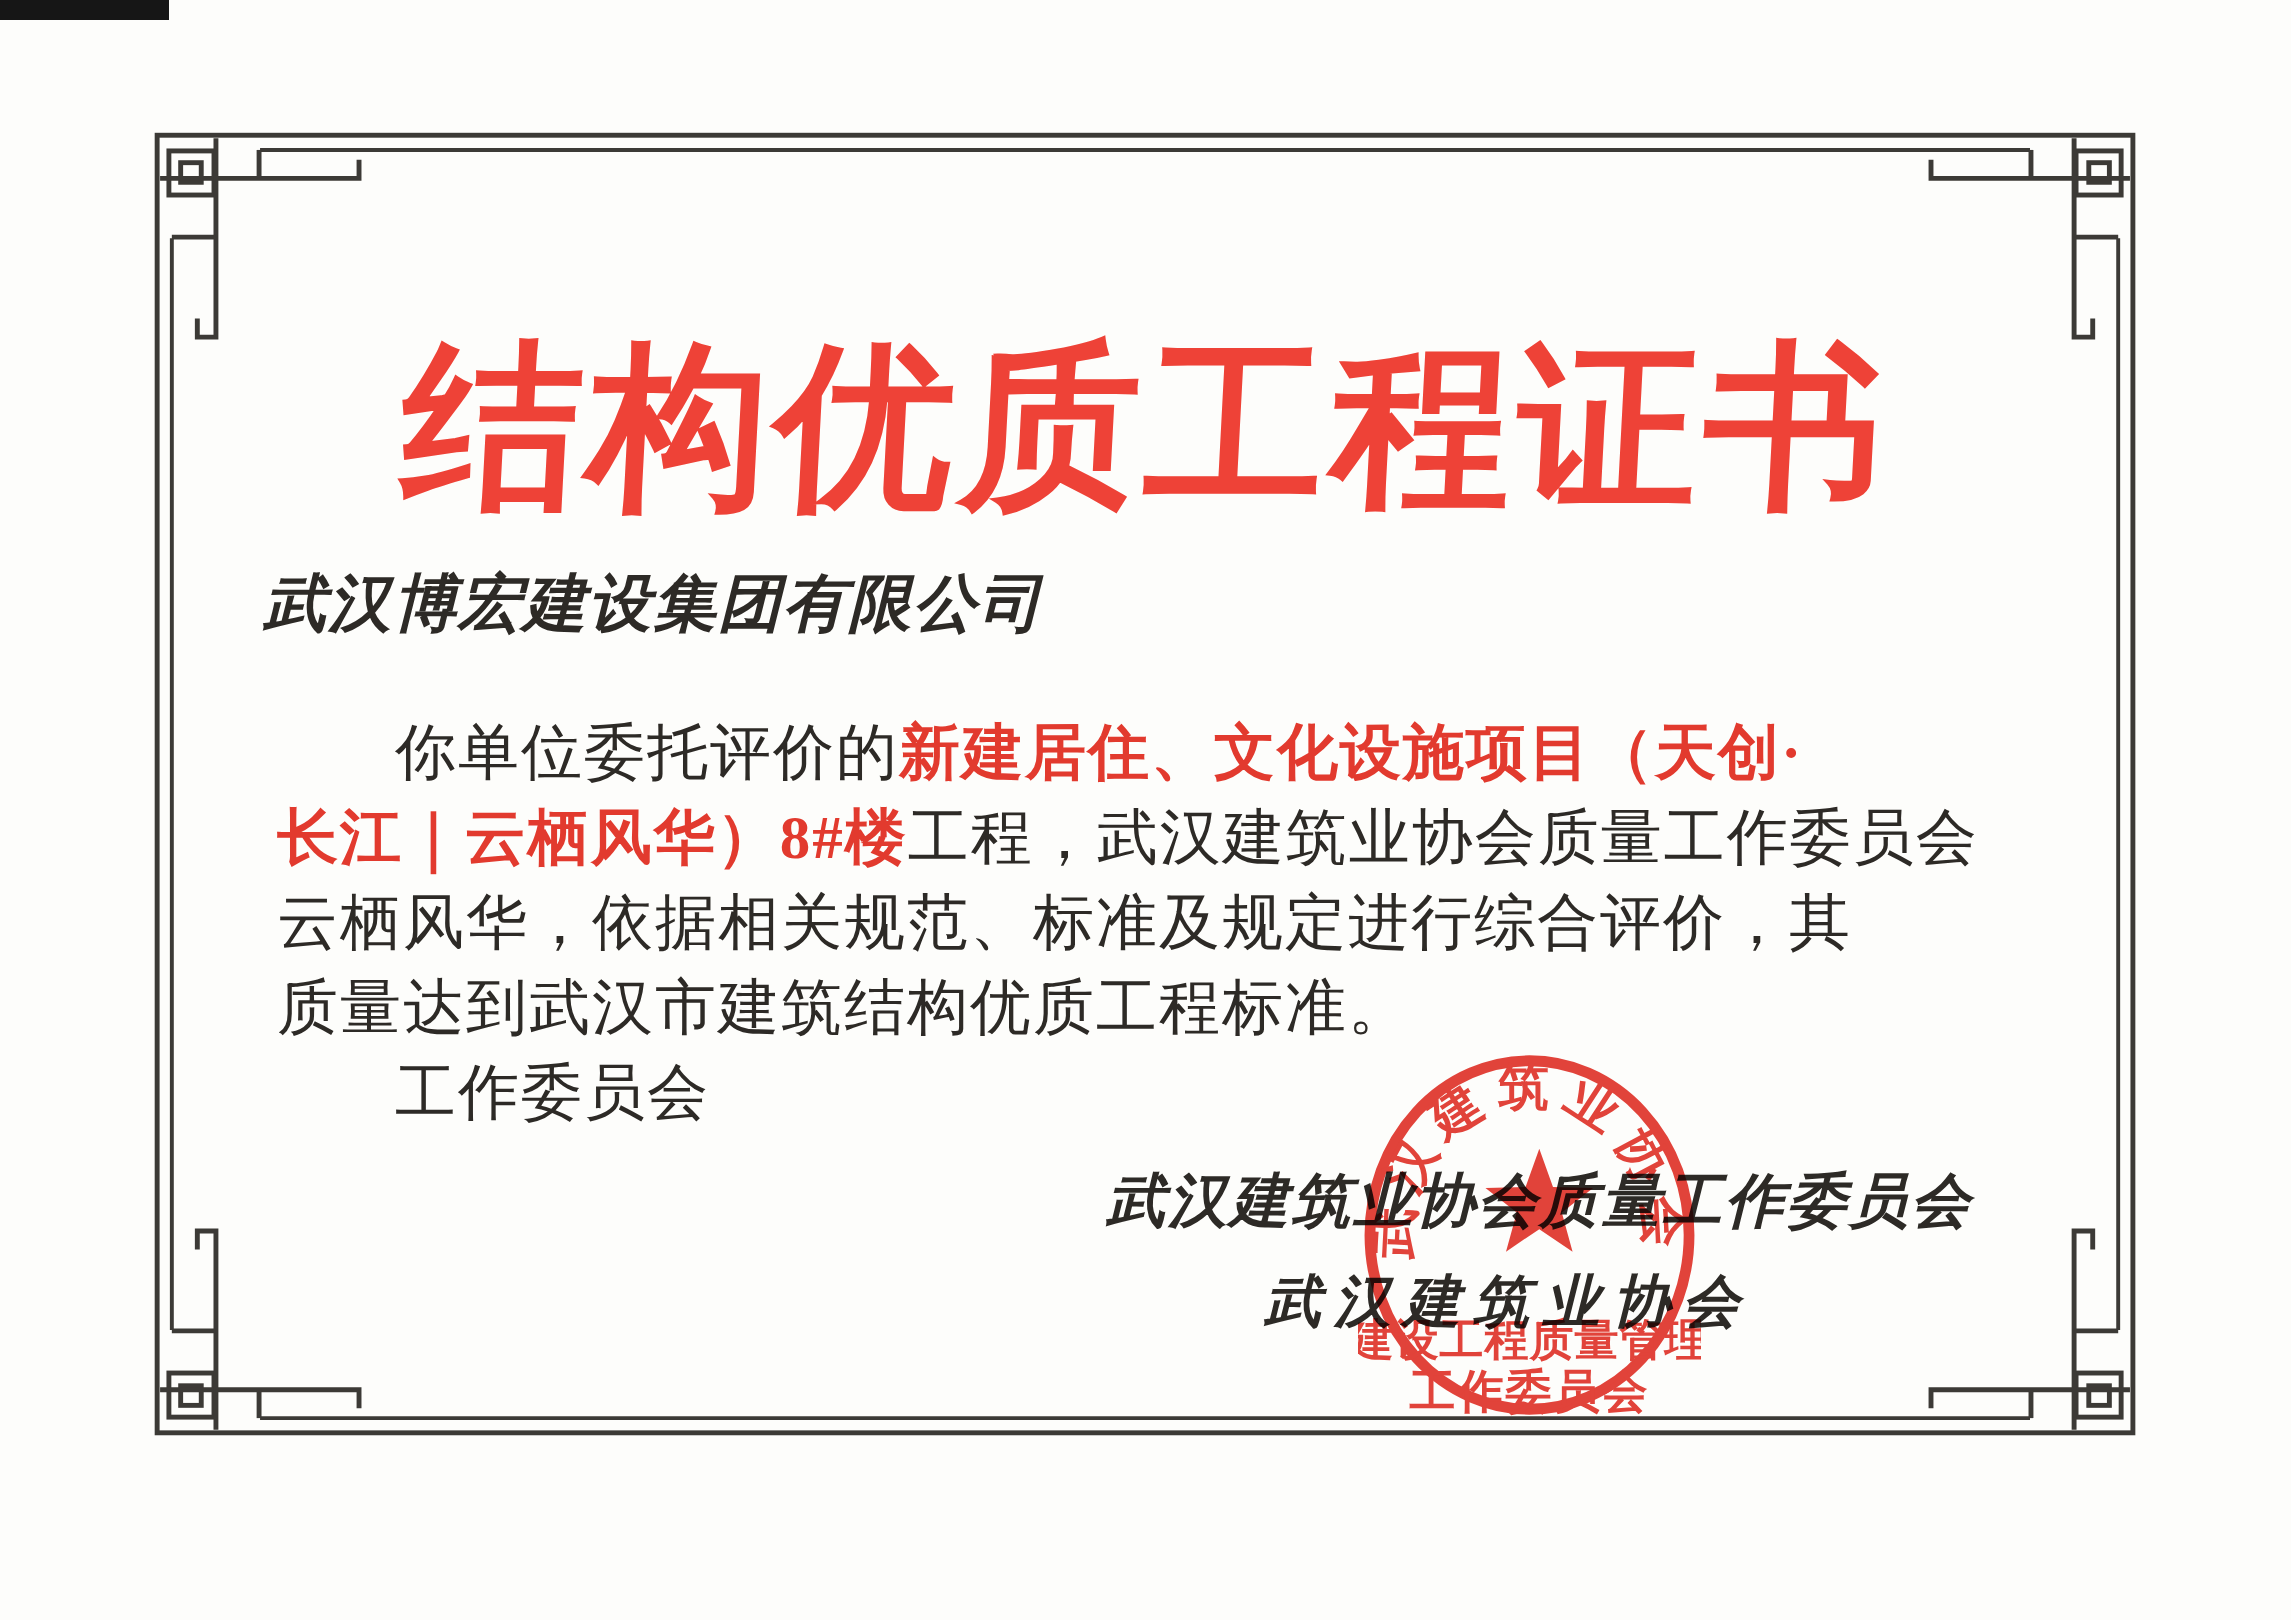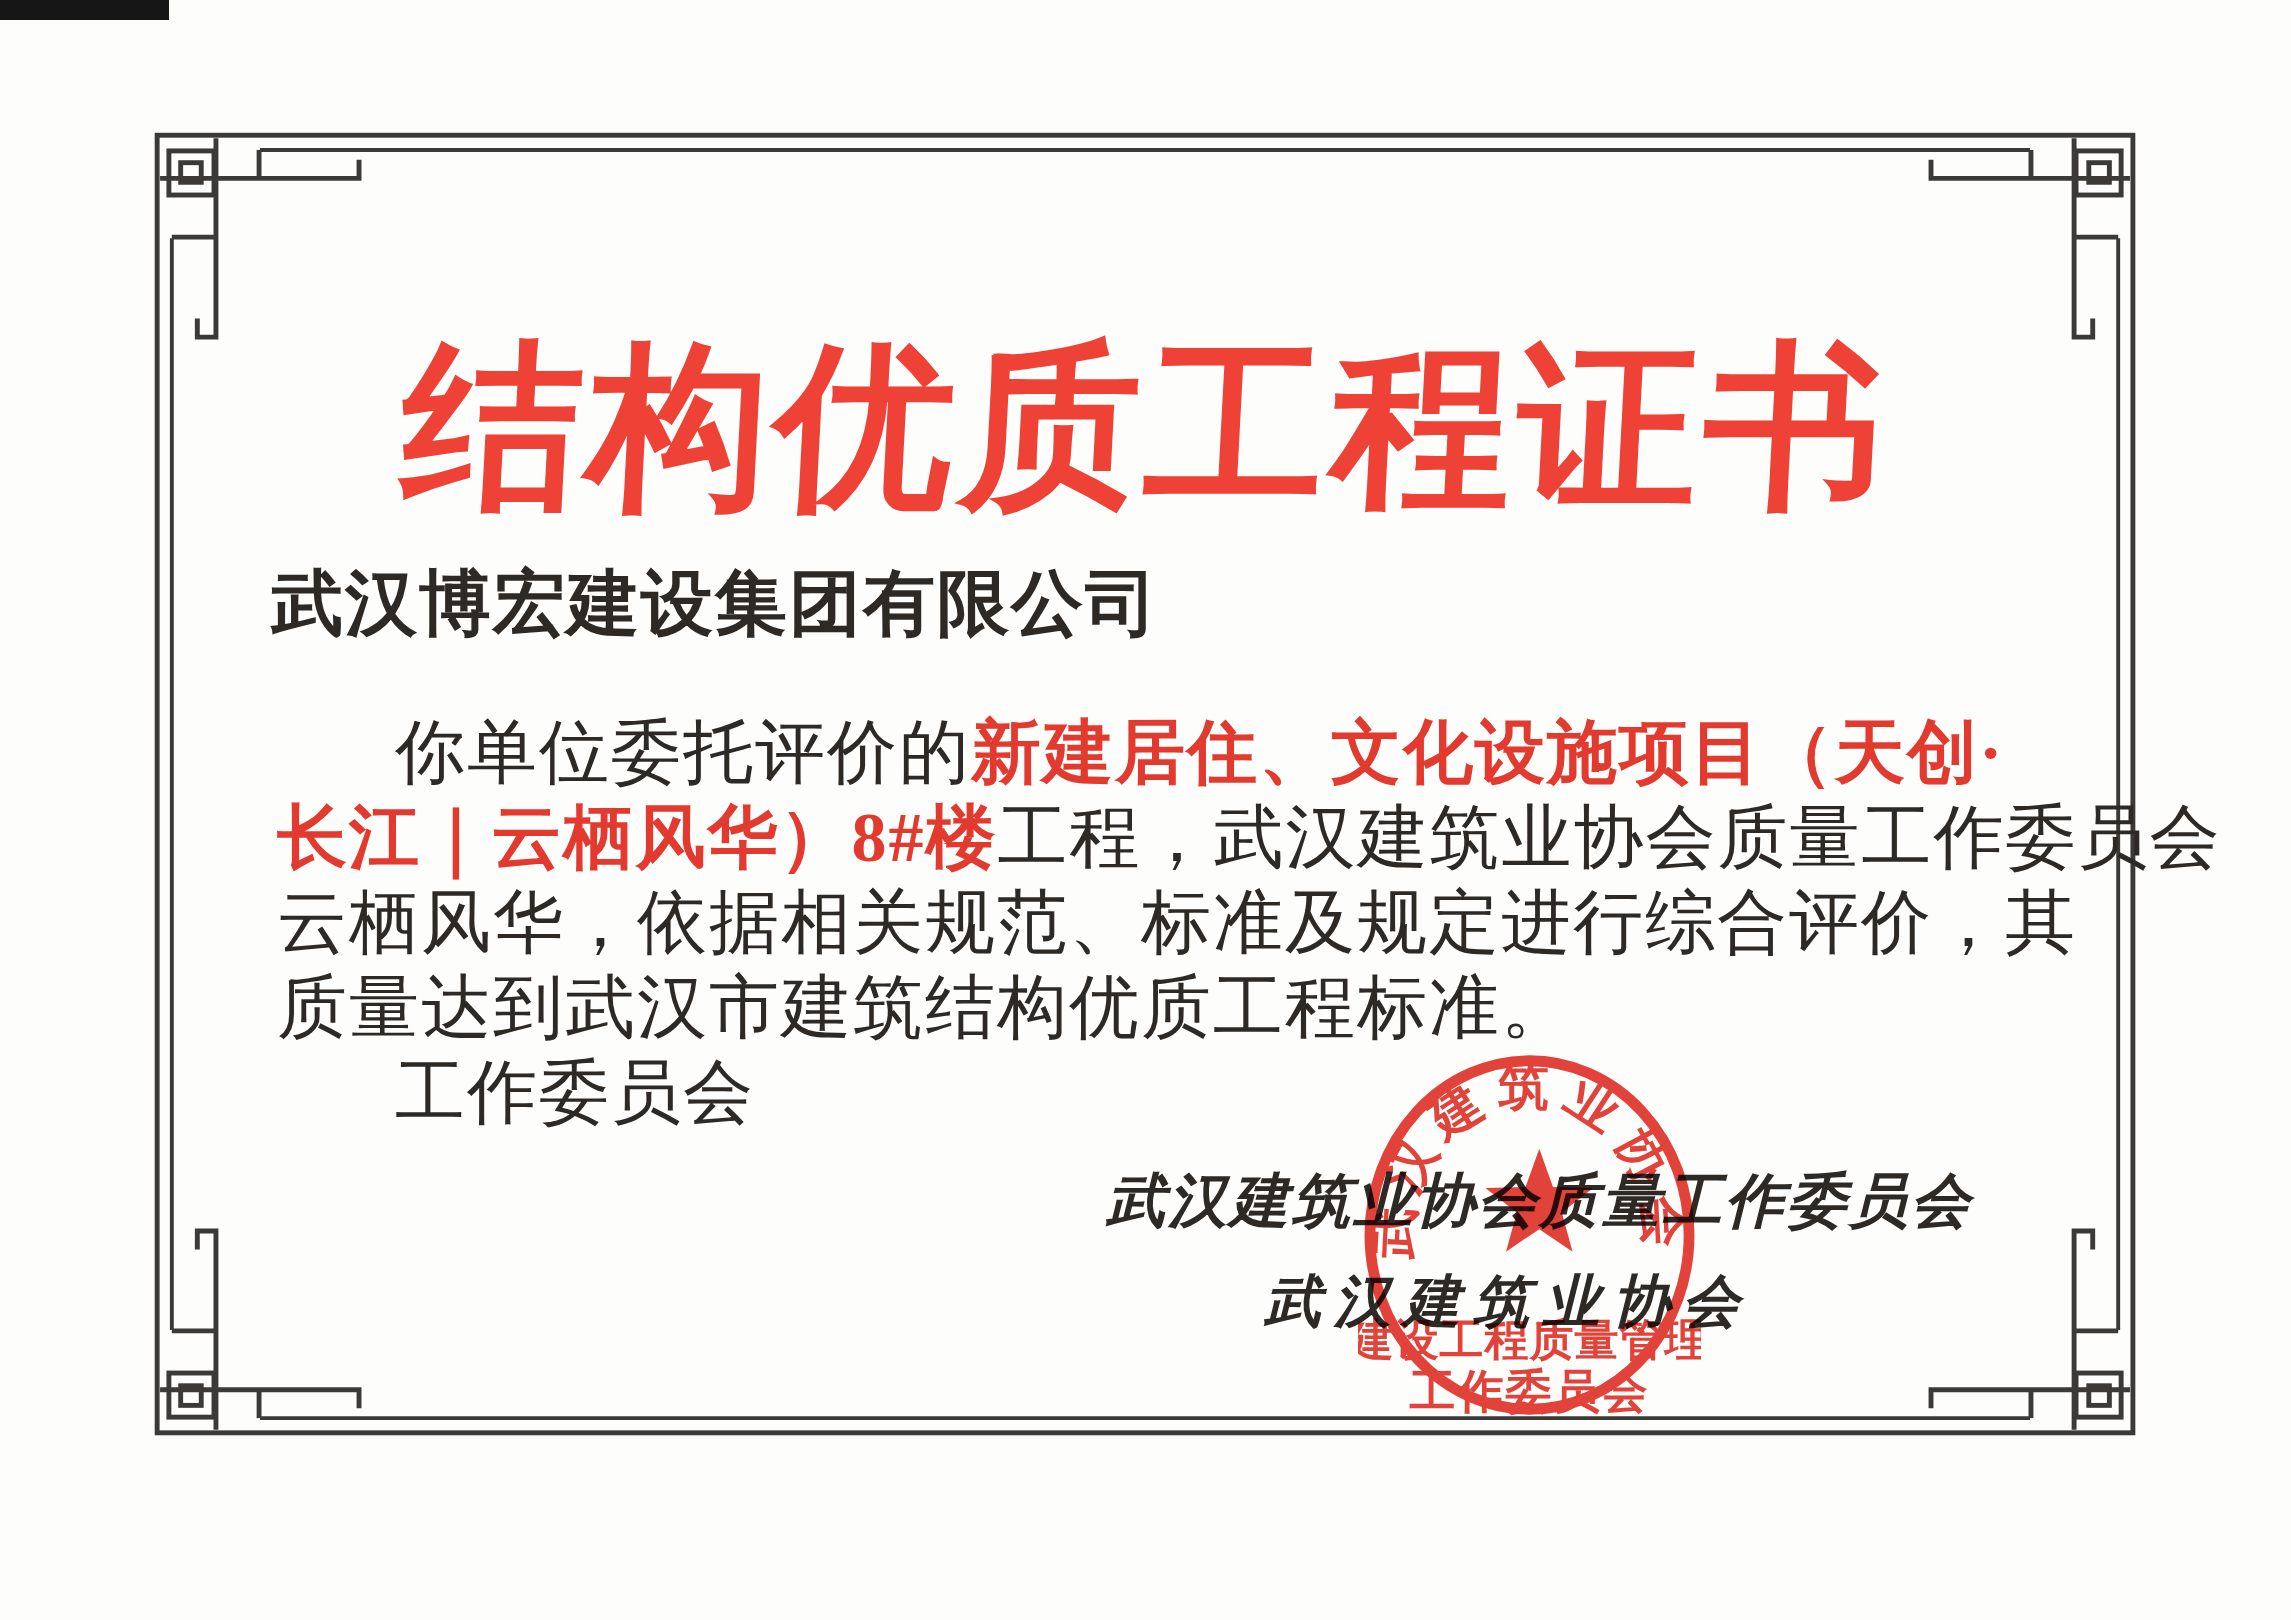--- a/index.html
+++ b/index.html
@@ -28,28 +28,28 @@
     background:#161616;
   }
   .title{
     position:absolute;left:0;right:0;top:331px;margin:0;
     text-align:center;white-space:nowrap;
     font-size:180px;line-height:196px;font-weight:bold;
     letter-spacing:5.9px;color:var(--title-red);
     transform:skewX(-3deg);
   }
   .recipient{
-    position:absolute;left:271px;top:547px;
+    position:absolute;left:263px;top:547px;
     white-space:nowrap;
-    font-size:72px;line-height:114px;font-weight:bold;
+    font-size:63px;line-height:114px;font-weight:bold;font-style:italic;
     letter-spacing:2px;color:var(--ink);
   }
   .body-block{
     position:absolute;left:277px;top:710px;width:1862px;
-    font-size:70px;line-height:85px;color:var(--ink);
+    font-size:61px;line-height:85px;color:var(--ink);
   }
   .body-block p{margin:0;white-space:nowrap;letter-spacing:2px;}
   .indent{padding-left:118px;}
   .red{color:var(--body-red);font-weight:bold;}
   .issuer{
     position:absolute;left:1106px;top:1162px;
     white-space:nowrap;
     font-size:59px;font-weight:bold;font-style:italic;
     letter-spacing:2.9px;color:var(--ink);
   }

